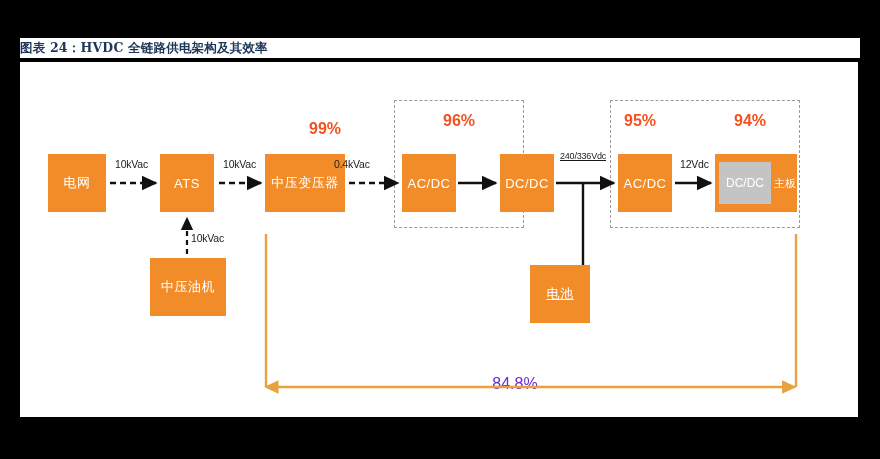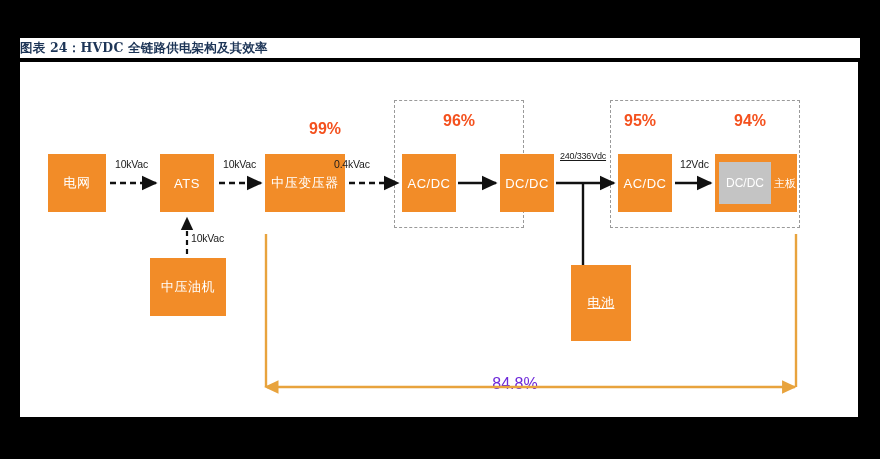--- a/index.html
+++ b/index.html
@@ -178,21 +178,21 @@
       <div class="inner-gray">
         <span>DC/DC</span>
       </div>
       <span class="mb-label">主板</span>
     </div>
 
     <div class="node" style="left:130px; top:196px; width:76px; height:58px;">
       <span>中压油机</span>
     </div>
 
-    <div class="node" style="left:551px; top:203px; width:60px; height:76px;text-decoration:underline;">
+    <div class="node" style="left:510px; top:203px; width:60px; height:58px;text-decoration:underline;">
       <span>电池</span>
     </div>
 
     <div class="vlabel" style="left:95px; top:96px;">10kVac</div>
     <div class="vlabel" style="left:203px; top:96px;">10kVac</div>
     <div class="vlabel" style="left:314px; top:96px;">0.4kVac</div>
     <div class="vlabel small" style="left:540px; top:89px;text-decoration:underline;">240/336Vdc</div>
     <div class="vlabel" style="left:660px; top:96px;">12Vdc</div>
     <div class="vlabel" style="left:171px; top:170px;">10kVac</div>
 

